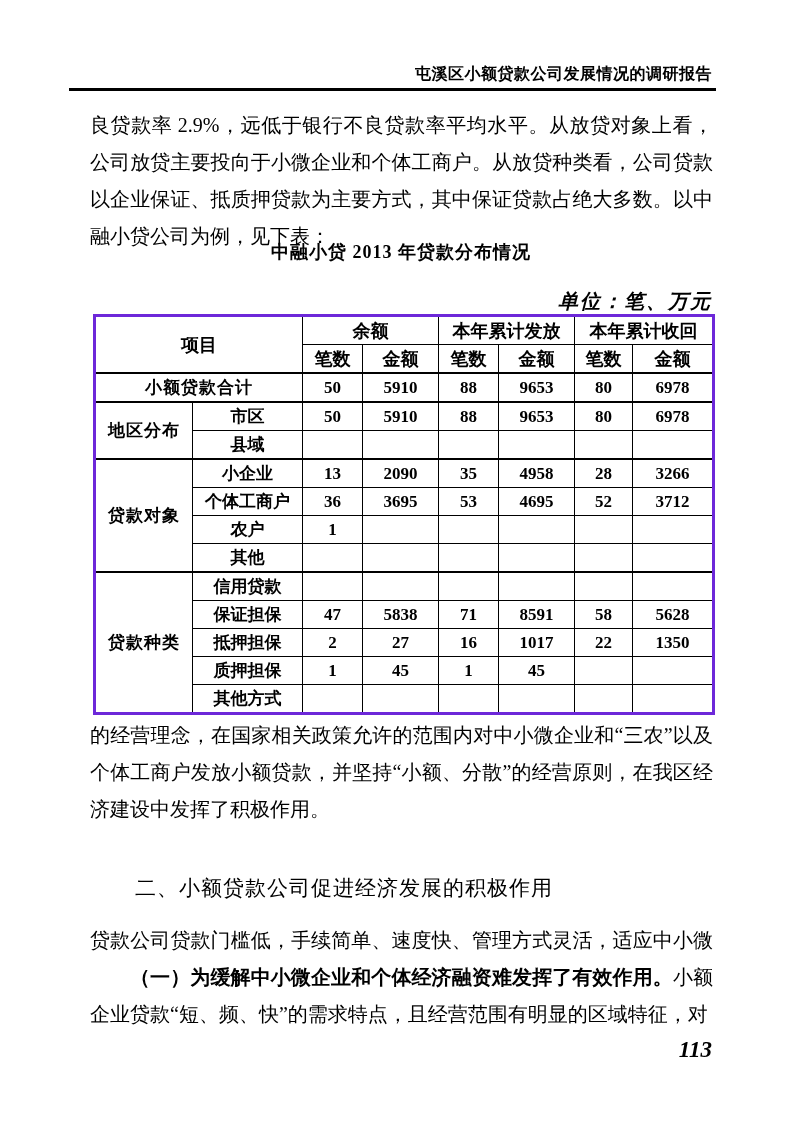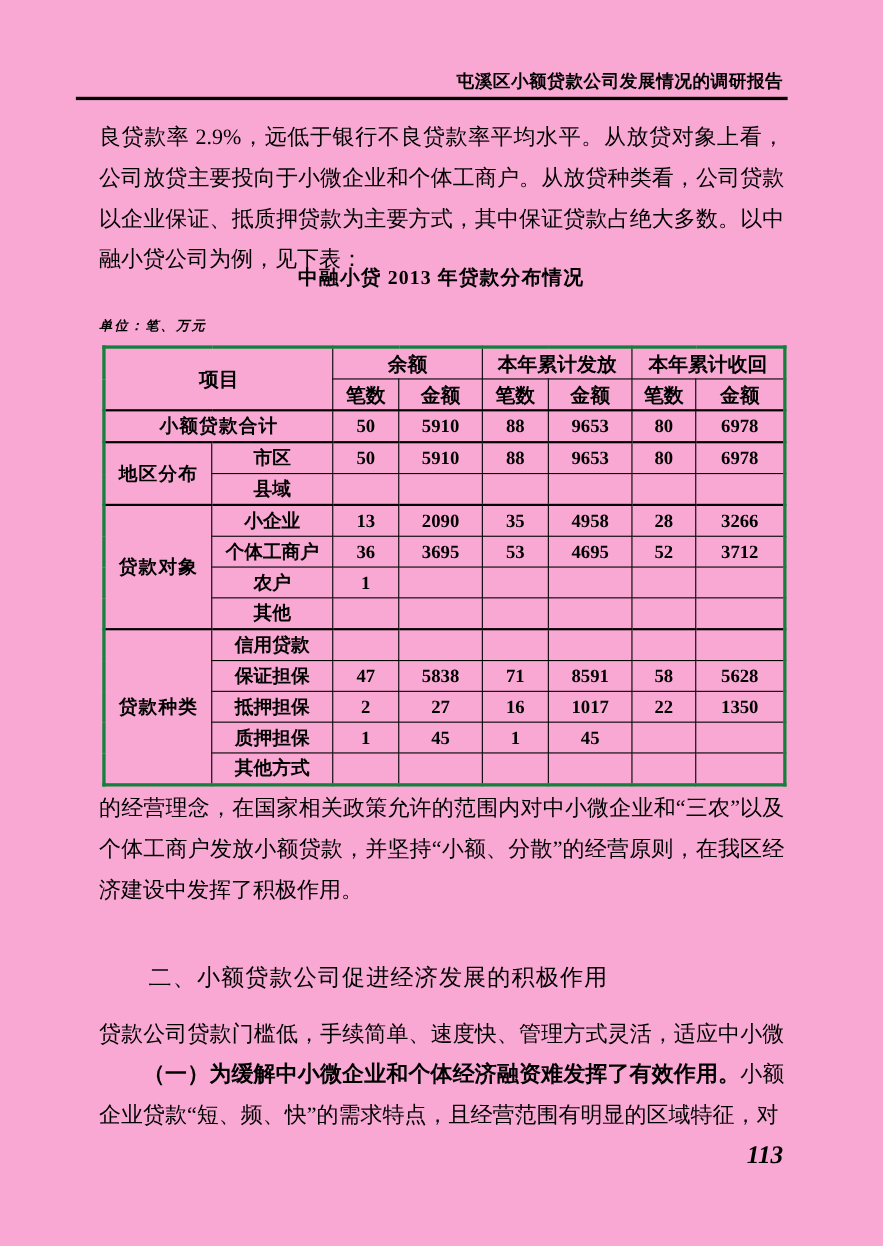--- a/index.html
+++ b/index.html
@@ -1,19 +1,19 @@
 <!DOCTYPE html>
 <html><head>
 <meta charset="utf-8">
 <style>
   html,body{margin:0;padding:0;background:#e8e8e8;}
   .page{
     position:relative;
     width:803px;height:1133px;
-    background:#f9a8d4;
+    background:#ffffff;
     margin:0 auto;
     overflow:hidden;
     font-family:"Liberation Serif","DejaVu Serif",serif;
     color:#000;
   }
   .doc-header-title{
     position:absolute;top:64px;left:90px;width:622px;
     text-align:right;font-size:16px;font-weight:700;letter-spacing:.5px;
   }
   .header-rule{
@@ -30,34 +30,34 @@
   .pline{text-align:justify;text-align-last:justify;}
   .pline.lastline{text-align-last:auto;}
   .pline.indent{text-indent:2em;}
   .lead-bold{font-weight:700;}
   .table-title{
     position:absolute;top:240px;left:90px;width:622px;
     text-align:center;font-size:18px;font-weight:700;letter-spacing:1px;
   }
   .unit-note{
     position:absolute;top:288px;left:90px;width:622px;
-    font-size:12px;font-weight:700;font-style:italic;letter-spacing:2px;
+    text-align:right;font-size:20px;font-weight:700;font-style:italic;letter-spacing:2px;
   }
   table.loan{
     position:absolute;top:314px;left:93px;
     border-collapse:collapse;table-layout:fixed;
     width:619px;
     font-weight:700;
   }
   table.loan td,table.loan th{
     border:1px solid #000;
     text-align:center;vertical-align:middle;
     padding:0;overflow:hidden;
   }
-  table.loan{border:3px solid #15803d;}
+  table.loan{border:3px solid #6d28d9;}
   table.loan thead th{font-size:18px;height:27px;}
   table.loan tbody td{font-size:17px;height:27px;}
   table.loan thead{border-bottom:2px solid #000;}
   tr.g-sep td{border-top:2px solid #000;}
   td.glabel{font-size:18px;letter-spacing:1px;}
   .col-item1{width:98px;}   .col-item2{width:110px;}
   .col-n1{width:60px;} .col-a1{width:76px;}
   .col-n2{width:60px;} .col-a2{width:76px;}
   .col-n3{width:58px;} .col-a3{width:81px;}
   .section-heading{

